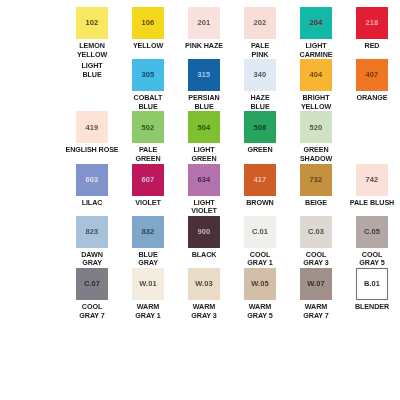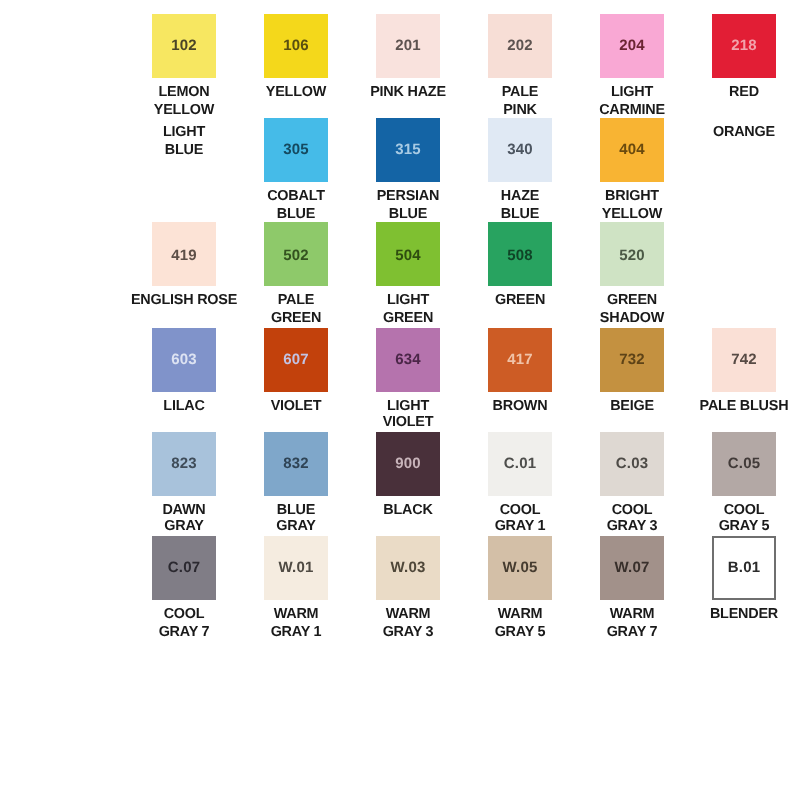--- a/index.html
+++ b/index.html
@@ -89,21 +89,21 @@
         <div class="swatch-name">PINK HAZE</div>
       </div>
       <div class="swatch-cell">
         <div class="swatch-chip" style="background: rgb(247, 222, 214);">
           <span class="chip-code" style="color: rgb(93, 83, 80);">202</span>
         </div>
         <div class="swatch-name">PALE
 PINK</div>
       </div>
       <div class="swatch-cell">
-        <div class="swatch-chip" style="background: #f9a8d4; text-align: center;">
+        <div class="swatch-chip" style="background: #14b8a6; text-align: center;">
           <span class="chip-code" style="color: rgb(107, 37, 51);">204</span>
         </div>
         <div class="swatch-name">LIGHT
 CARMINE</div>
       </div>
       <div class="swatch-cell">
         <div class="swatch-chip" style="background: rgb(226, 30, 53);">
           <span class="chip-code" style="color: rgb(242, 163, 172);">218</span>
         </div>
         <div class="swatch-name">RED</div>
@@ -136,20 +136,23 @@
 BLUE</div>
       </div>
       <div class="swatch-cell">
         <div class="swatch-chip" style="background: rgb(248, 180, 51);">
           <span class="chip-code" style="color: rgb(106, 74, 14);">404</span>
         </div>
         <div class="swatch-name">BRIGHT
 YELLOW</div>
       </div>
       <div class="swatch-cell">
+        <div class="swatch-chip" style="background: rgb(239, 118, 35);">
+          <span class="chip-code" style="color: rgb(123, 54, 8);">407</span>
+        </div>
         <div class="swatch-name">ORANGE</div>
       </div>
     </div>
     <div class="swatch-row">
       <div class="swatch-cell">
         <div class="swatch-chip" style="background: rgb(252, 227, 214);">
           <span class="chip-code" style="color: rgb(93, 80, 72);">419</span>
         </div>
         <div class="swatch-name">ENGLISH ROSE</div>
       </div>
@@ -182,21 +185,21 @@
       </div>
     </div>
     <div class="swatch-row">
       <div class="swatch-cell">
         <div class="swatch-chip" style="background: rgb(128, 147, 202);">
           <span class="chip-code" style="color: rgb(221, 227, 242);">603</span>
         </div>
         <div class="swatch-name">LILAC</div>
       </div>
       <div class="swatch-cell">
-        <div class="swatch-chip" style="background: #c2410c;">
+        <div class="swatch-chip" style="background: #be185d;">
           <span class="chip-code" style="color: rgb(194, 195, 228);">607</span>
         </div>
         <div class="swatch-name">VIOLET</div>
       </div>
       <div class="swatch-cell">
         <div class="swatch-chip" style="background: rgb(181, 115, 173);">
           <span class="chip-code" style="color: rgb(75, 38, 72);">634</span>
         </div>
         <div class="swatch-name">LIGHT
 VIOLET</div>

